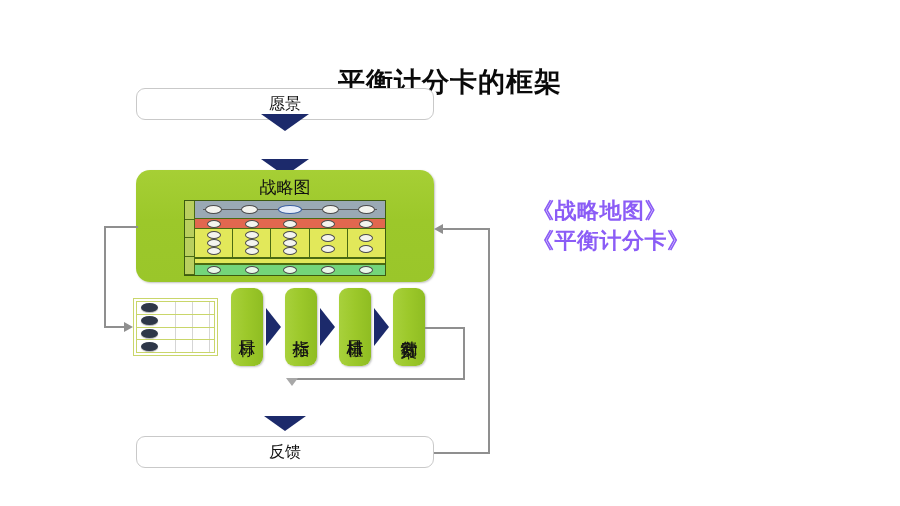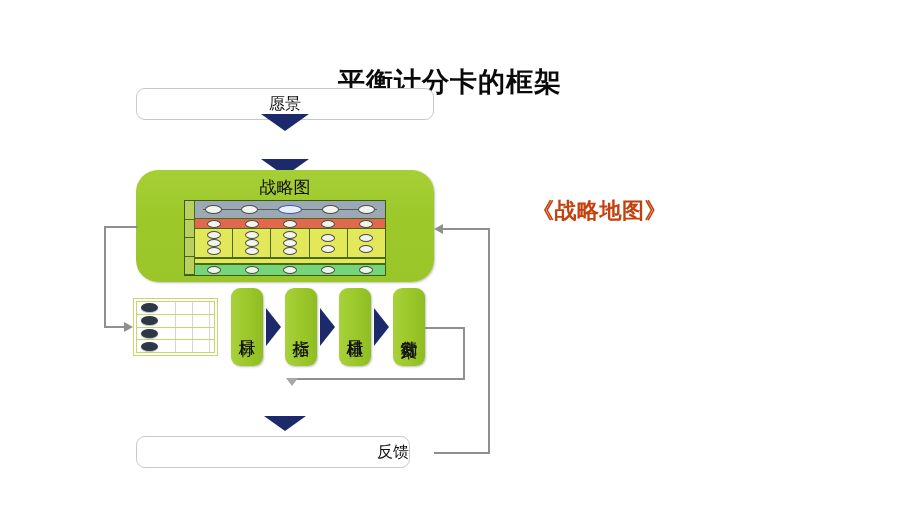--- a/index.html
+++ b/index.html
@@ -296,42 +296,42 @@
   }
 
   
   .side-list {
     position: absolute;
     left: 532px;
     top: 196px;
     font-size: 22px;
     font-weight: bold;
     line-height: 30px;
-    color: #c2410c;
+    color: #8b5cf6;
     letter-spacing: 0.5px;
   }
   .side-list div { white-space: nowrap; }
 </style>
 </head>
 <body>
 
 <div id="slide">
 
   <div class="title">平衡计分卡的框架</div>
 
   <div class="wbox" style="left:136px; top:88px; width:298px; height:32px;">
     <span>愿景</span>
   </div>
 
   <div class="navy-arrow" style="left:261px; top:114px;"></div>
 
 
   <div class="navy-arrow" style="left:261px; top:159px;"></div>
 
-  <div class="gbox strategy-panel" style="left:136px; top:170px; width:298px; height:112px;">
+  <div class="gbox strategy-panel" style="left:136px; top:170px; width:298px; height:112px;border-radius:14px;">
     <div class="strategy-label">战略图</div>
 
     <div class="map-thumb" style="left:48px; top:30px; width:202px; height:76px;">
       <div class="map-sidebar">
         <i></i>
           <i></i>
           <i></i>
           <i></i>
       </div>
       <div class="map-body">
@@ -422,36 +422,37 @@
   </div>
   <div class="navy-arrow-right" style="left:374px; top:308px;"></div>
 
   <div class="vpill" style="left:393px; top:288px; width:32px; height:78px;">
     <span>行动方案</span>
   </div>
 
 
   <div class="navy-arrow-sm" style="left:264px; top:416px;"></div>
 
-  <div class="wbox" style="left:136px; top:436px; width:274px; height:32px;justify-content:flex-end;">
+  <div class="wbox" style="left:136px; top:436px; width:298px; height:32px;">
     <span>反馈</span>
   </div>
 
   <div class="conn conn-h" style="left:104px; top:226px; width:34px;"></div>
   <div class="conn conn-v" style="left:104px; top:226px; height:101px;"></div>
   <div class="conn conn-h" style="left:104px; top:326px; width:22px;"></div>
   <div class="arrow-right" style="left:124px; top:322px;"></div>
 
   <div class="conn conn-h" style="left:425px; top:327px; width:40px;"></div>
   <div class="conn conn-v" style="left:463px; top:327px; height:52px;"></div>
   <div class="conn conn-h" style="left:288px; top:378px; width:177px;"></div>
   <div class="arrow-down" style="left:286px; top:378px;"></div>
 
   <div class="conn conn-h" style="left:434px; top:452px; width:56px;"></div>
   <div class="conn conn-v" style="left:488px; top:228px; height:226px;"></div>
   <div class="conn conn-h" style="left:443px; top:228px; width:47px;"></div>
   <div class="arrow-left" style="left:434px; top:224px;"></div>
 
   <div class="side-list">
     <div>《战略地图》</div>
+    <div>《平衡计分卡》</div>
   </div>
 
 </div>
 
 </body></html>

